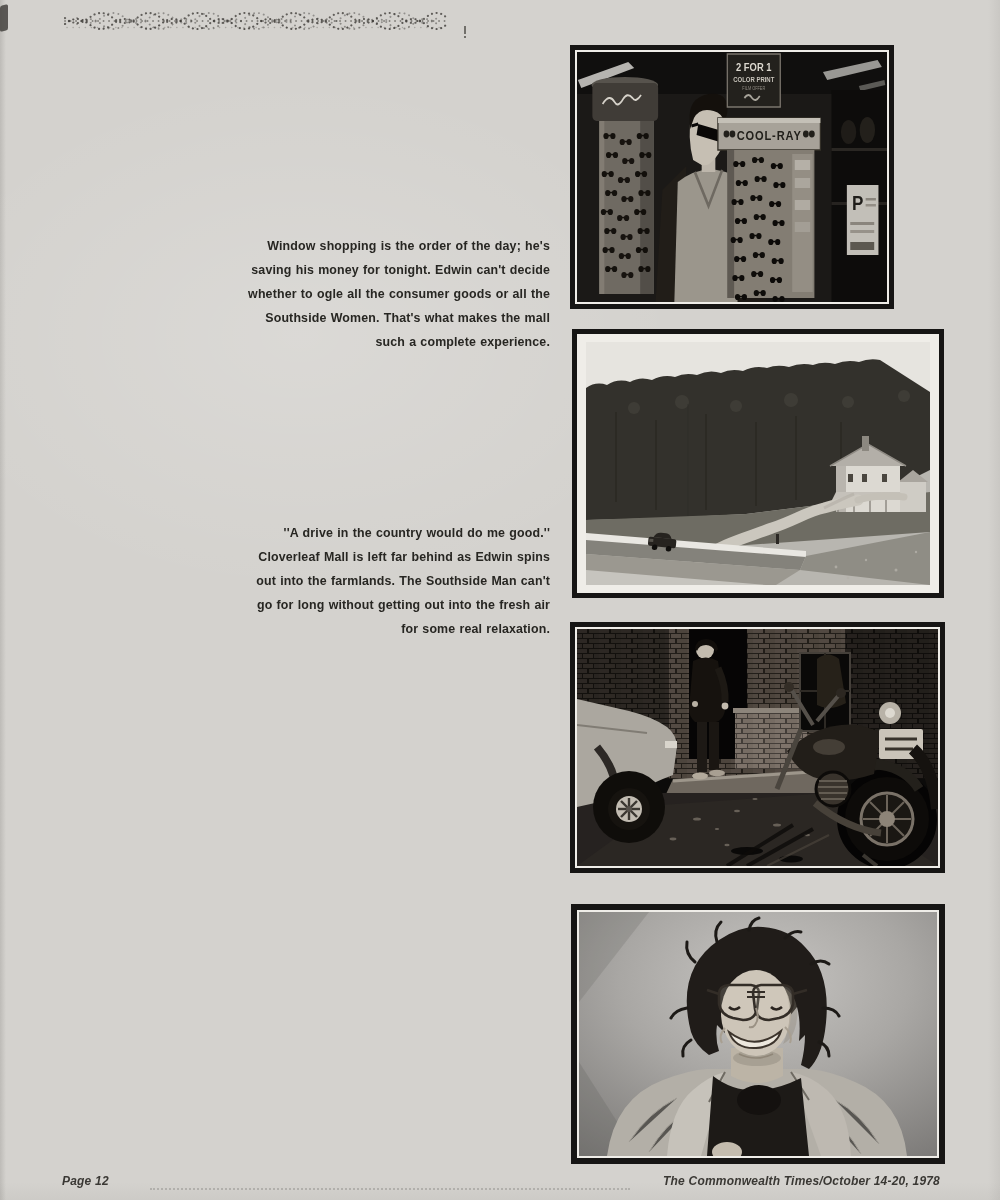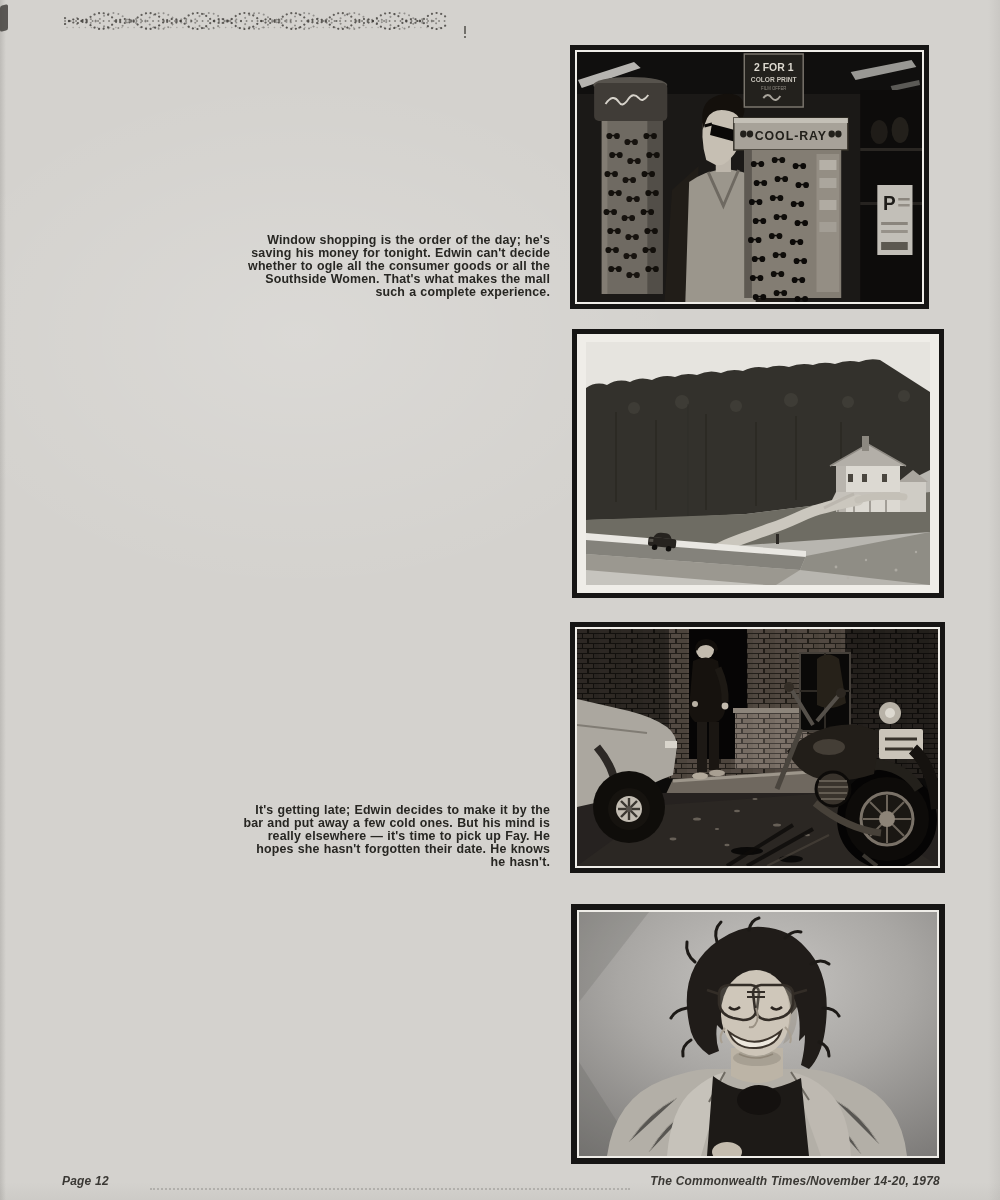--- a/index.html
+++ b/index.html
@@ -12,26 +12,26 @@
        linear-gradient(90deg, rgba(110,108,104,.22), rgba(110,108,104,0) 6px),
        linear-gradient(270deg, rgba(110,108,104,.10), rgba(110,108,104,0) 12px),
        linear-gradient(0deg, rgba(120,118,112,.08), rgba(120,118,112,0) 18px);}
   .band{position:absolute;left:64px;top:12px;width:384px;height:18px;}
   .corner-smudge{position:absolute;left:0;top:5px;width:8px;height:26px;background:#44423e;
      opacity:.85;transform:skewY(-14deg);border-radius:2px;}
   .stray-mark{position:absolute;left:464px;top:26px;width:2px;height:8px;background:#716f6a;}
   .stray-mark::after{content:"";position:absolute;left:0;top:10px;width:2px;height:2px;background:#716f6a;}
   .photo{position:absolute;box-sizing:border-box;border:5px solid #161514;background:#efede8;}
   .photo svg{display:block;width:100%;height:100%;}
-  #photo-1{left:570px;top:45px;width:359px;height:264px;padding:2px;}
+  #photo-1{left:570px;top:45px;width:324px;height:264px;padding:2px;}
   #photo-2{left:572px;top:329px;width:372px;height:269px;padding:8px 9px;}
   #photo-3{left:570px;top:622px;width:375px;height:251px;padding:2px;}
   #photo-4{left:571px;top:904px;width:374px;height:260px;padding:2px;border-width:6px;}
   .cap{position:absolute;left:238px;width:312px;text-align:right;
-       font-weight:700;font-size:12.4px;line-height:13px;letter-spacing:.15px;
+       font-weight:700;font-size:12.4px;line-height:24px;letter-spacing:.15px;
        color:#272622;word-spacing:.6px;}
   #cap-1{top:234px;} #cap-2{top:521px;} #cap-3{top:804px;} #cap-4{top:1106px;}
   .footer-left,.footer-right{position:absolute;top:1174px;font-style:italic;font-weight:600;
        font-size:12px;color:#3a3834;letter-spacing:.2px;}
   .footer-left{left:62px;}
   .footer-right{right:60px;}
   .foot-dots{position:absolute;left:150px;top:1188px;width:480px;border-top:2px dotted rgba(95,93,89,.28);}
 </style>
 </head>
 <body>
@@ -47,21 +47,21 @@
         <path d="M13,6 Q25,16 37,6 T61,6 T85,6 T109,6 T133,6 T157,6 T181,6 T205,6 T229,6 T253,6 T277,6 T301,6 T325,6 T349,6 T373,6" stroke-width="1.9" stroke-dasharray="0.1 4.9" opacity=".45"></path>
         <path d="M1,9 H383" stroke-width="1.8" stroke-dasharray="0.1 5.4" opacity=".55"></path>
         <path d="M3,15.5 H380" stroke-width="1.5" stroke-dasharray="0.1 6" opacity=".3"></path>
       </g>
     </svg>
   </div>
   <div class="corner-smudge"></div>
   <div class="stray-mark"></div>
 
   <div class="cap" id="cap-1">Window shopping is the order of the day; he's saving his money for tonight. Edwin can't decide whether to ogle all the consumer goods or all the Southside Women. That's what makes the mall such a complete experience.</div>
-  <div class="cap" id="cap-3">It's getting late; Edwin decides to make it by the bar and put away a few cold ones. But his mind is really elsewhere — it's time to pick up Fay. He hopes she hasn't forgotten their date. He knows he hasn't.</div>
+  <div class="cap" id="cap-2">''A drive in the country would do me good.'' Cloverleaf Mall is left far behind as Edwin spins out into the farmlands. The Southside Man can't go for long without getting out into the fresh air for some real relaxation.</div>
 
   <div class="photo" id="photo-1">
     <svg viewBox="0 0 363 250" preserveAspectRatio="none">
       <defs>
         <g id="sg">
             <circle cx="-4" cy="0" r="3.1"></circle>
             <circle cx="4" cy="0" r="3.1"></circle>
             <rect x="-1.6" y="-1.2" width="3.2" height="1.5"></rect>
           </g>
         <g id="sgc">
@@ -399,16 +399,16 @@
         <path d="M177,96 q4,10 -1,17 q-2,3 -6,2" stroke="#9a9184" stroke-width="2" fill="none"></path>
 
         <path d="M150,120 q26,20 52,-1 q-5,16 -25,17 q-21,1 -27,-16 z" fill="#ece7dd" stroke="#3c342c" stroke-width="2"></path>
         <path d="M146,116 q-7,8 -3,15 M206,115 q8,8 5,16" stroke="#a89f91" stroke-width="2" fill="none"></path>
         <path d="M160,142 q17,8 34,0" stroke="#8f8678" stroke-width="1.6" fill="none"></path>
       </g>
     </svg>
   </div>
 
   <div class="footer-left">Page 12</div>
-  <div class="footer-right">The Commonwealth Times/November 14-20, 1978</div>
+  <div class="footer-right">The Commonwealth Times/October 14-20, 1978</div>
   <div class="foot-dots"></div>
 
 </div>
 
 </body></html>

